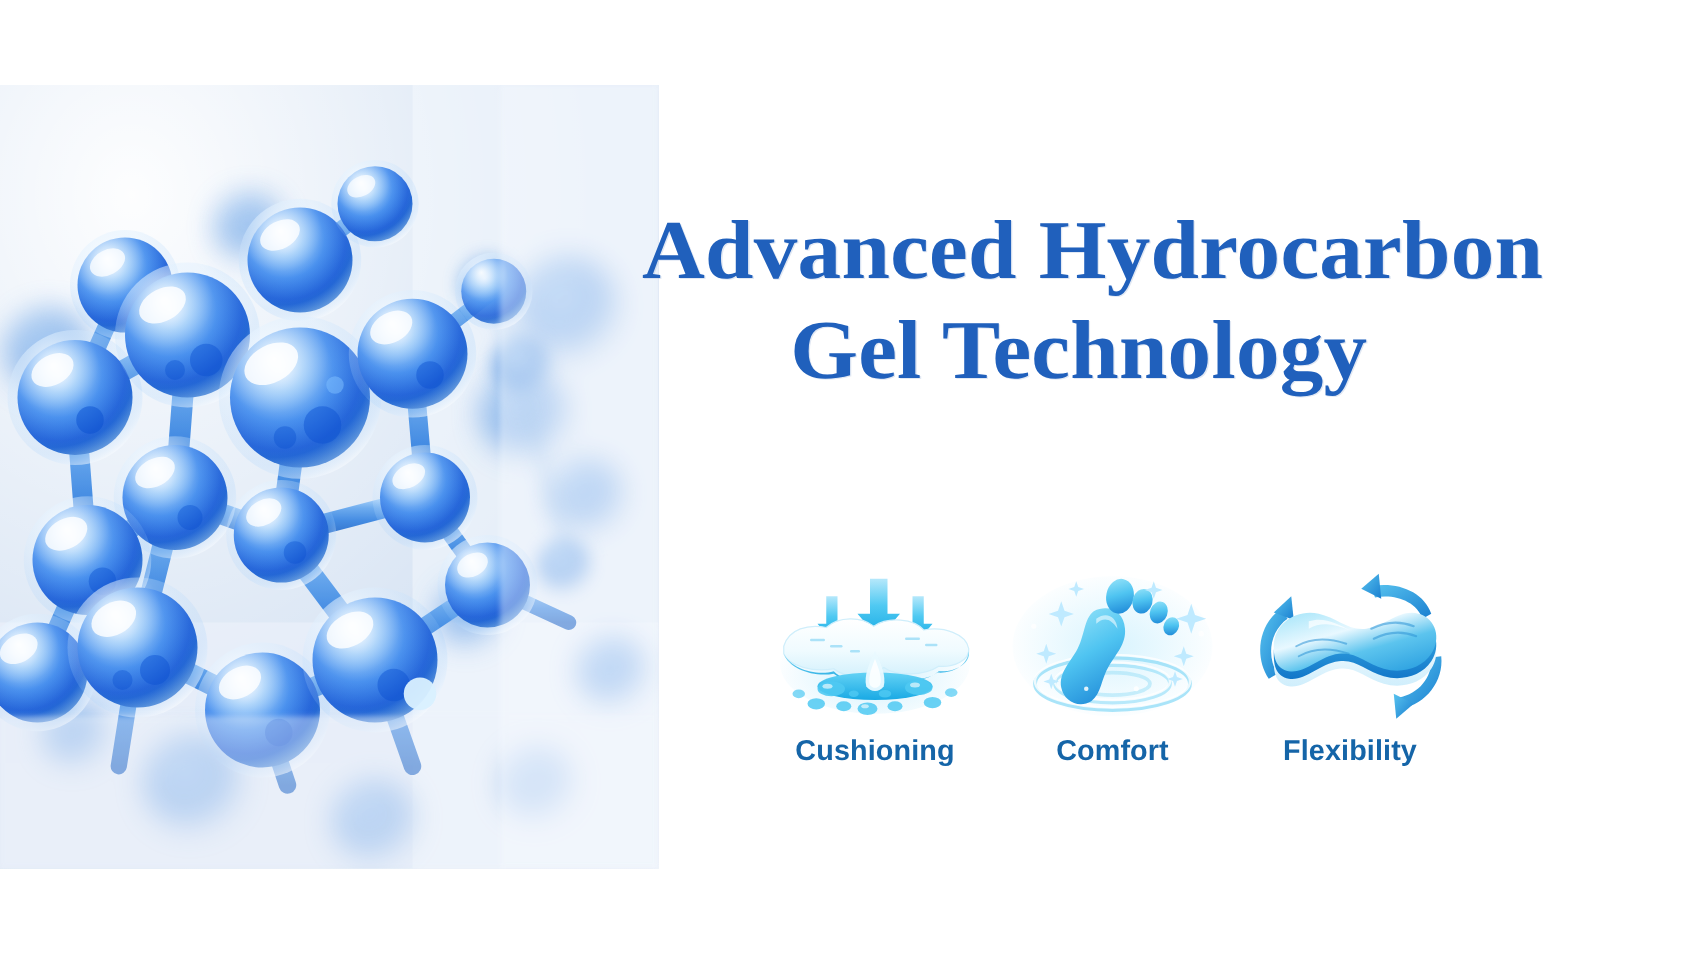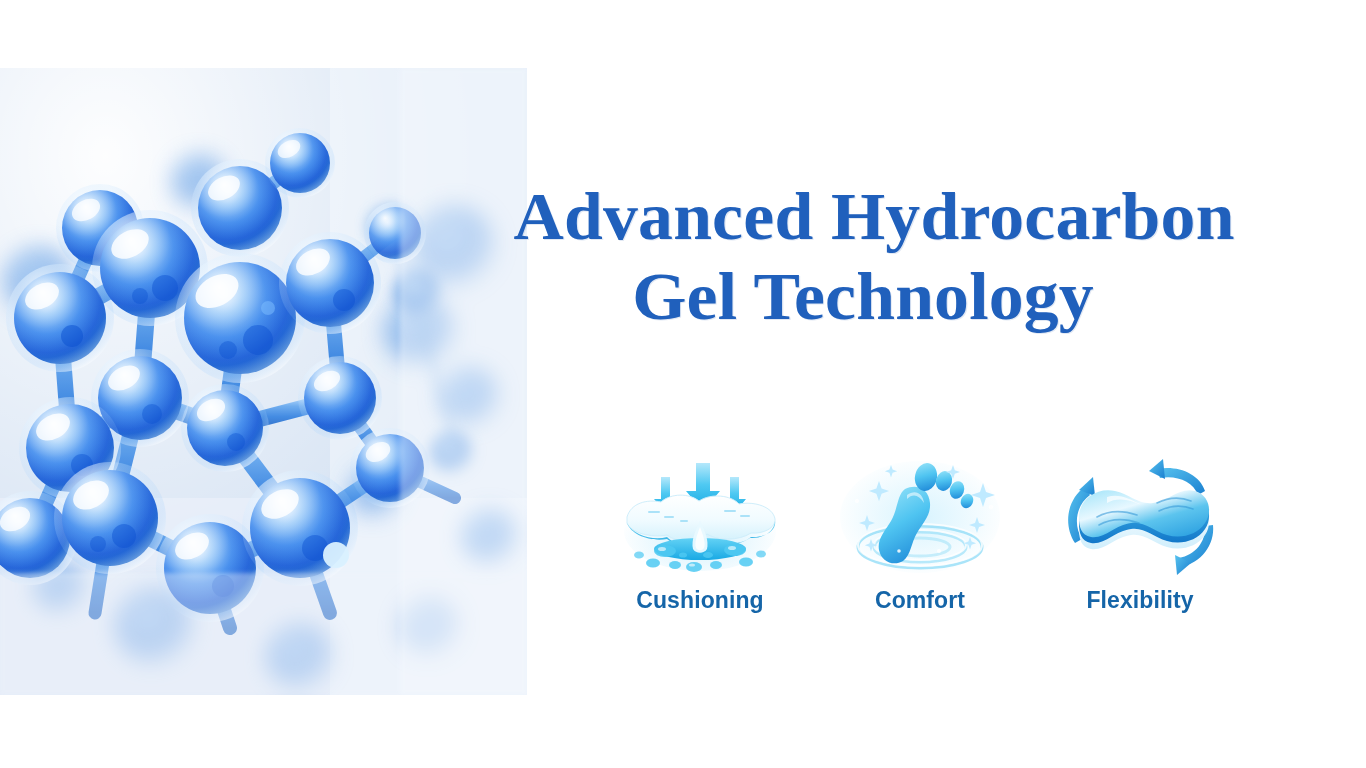--- a/index.html
+++ b/index.html
@@ -42,21 +42,21 @@
     position: absolute;
     left: 527px;
     top: 0;
     width: 839px;
     height: 768px;
   }
 
   .title-block {
     position: absolute;
     left: 0;
-    top: 176px;
+    top: 160px;
     width: 672px;
     text-align: center;
   }
   .title-line {
     font-family: "Liberation Serif", "DejaVu Serif", serif;
     font-weight: bold;
     font-size: 67px;
     line-height: 80px;
     letter-spacing: 0.2px;
     color: #2060bc;
@@ -66,21 +66,20 @@
   .title-line.l1 { transform: scaleX(1.04); }
   .title-line.l2 { transform: scaleX(1.04); }
 
   
   .features {
     position: absolute;
     left: 78px;
     top: 455px;
     width: 630px;
     display: flex;
-    justify-content: space-between;
     align-items: flex-start;
   }
   .feature {
     width: 190px;
     display: flex;
     flex-direction: column;
     align-items: center;
   }
   .feature-icon {
     width: 175px;

